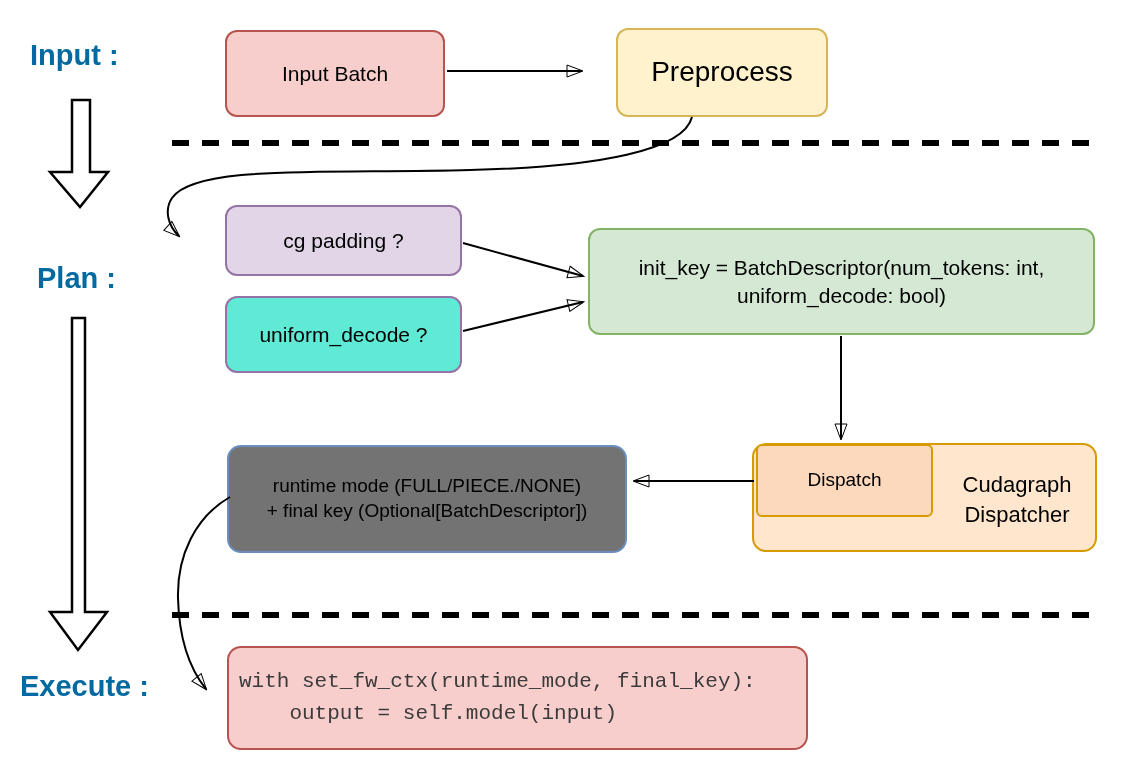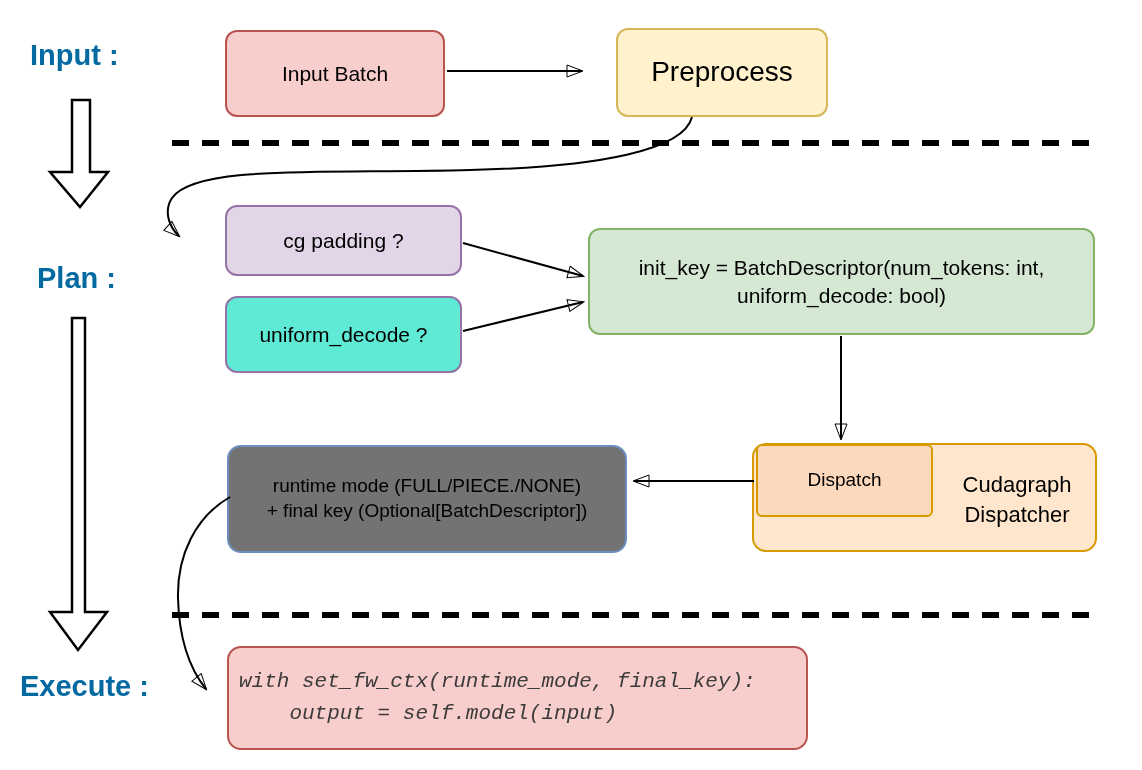--- a/index.html
+++ b/index.html
@@ -44,21 +44,21 @@
     font-size:22px; line-height:1.35; color:#000;
   }
   .node-dispatch      { left:756px; top:444px; width:177px; height:73px;  background:#fcd8bc; border-color:#d79b00; font-size:19px; border-radius:6px; }
   .node-runtime       { left:227px; top:445px; width:400px; height:108px; background:#737373; border-color:#6c8ebf; font-size:19px; border-radius:14px; }
   .node-code {
     left:227px; top:646px; width:581px; height:104px;
     background:#f8cecc; border-color:#b85450; border-radius:14px;
     align-items:flex-start; justify-content:center;
     font-family:"Liberation Mono", monospace;
     font-size:21px; color:#3b3b3b; text-align:left;
-    padding-left:10px; line-height:32px;font-style:italic;
+    padding-left:10px; line-height:32px;
   }
   .code-line { white-space: pre; }
   svg.overlay {
     position:absolute; left:0; top:0; width:1142px; height:770px;
     pointer-events:none;
   }
   svg.overlay path, svg.overlay line { fill:none; stroke:#000000; }
 </style>
 </head>
 <body>

